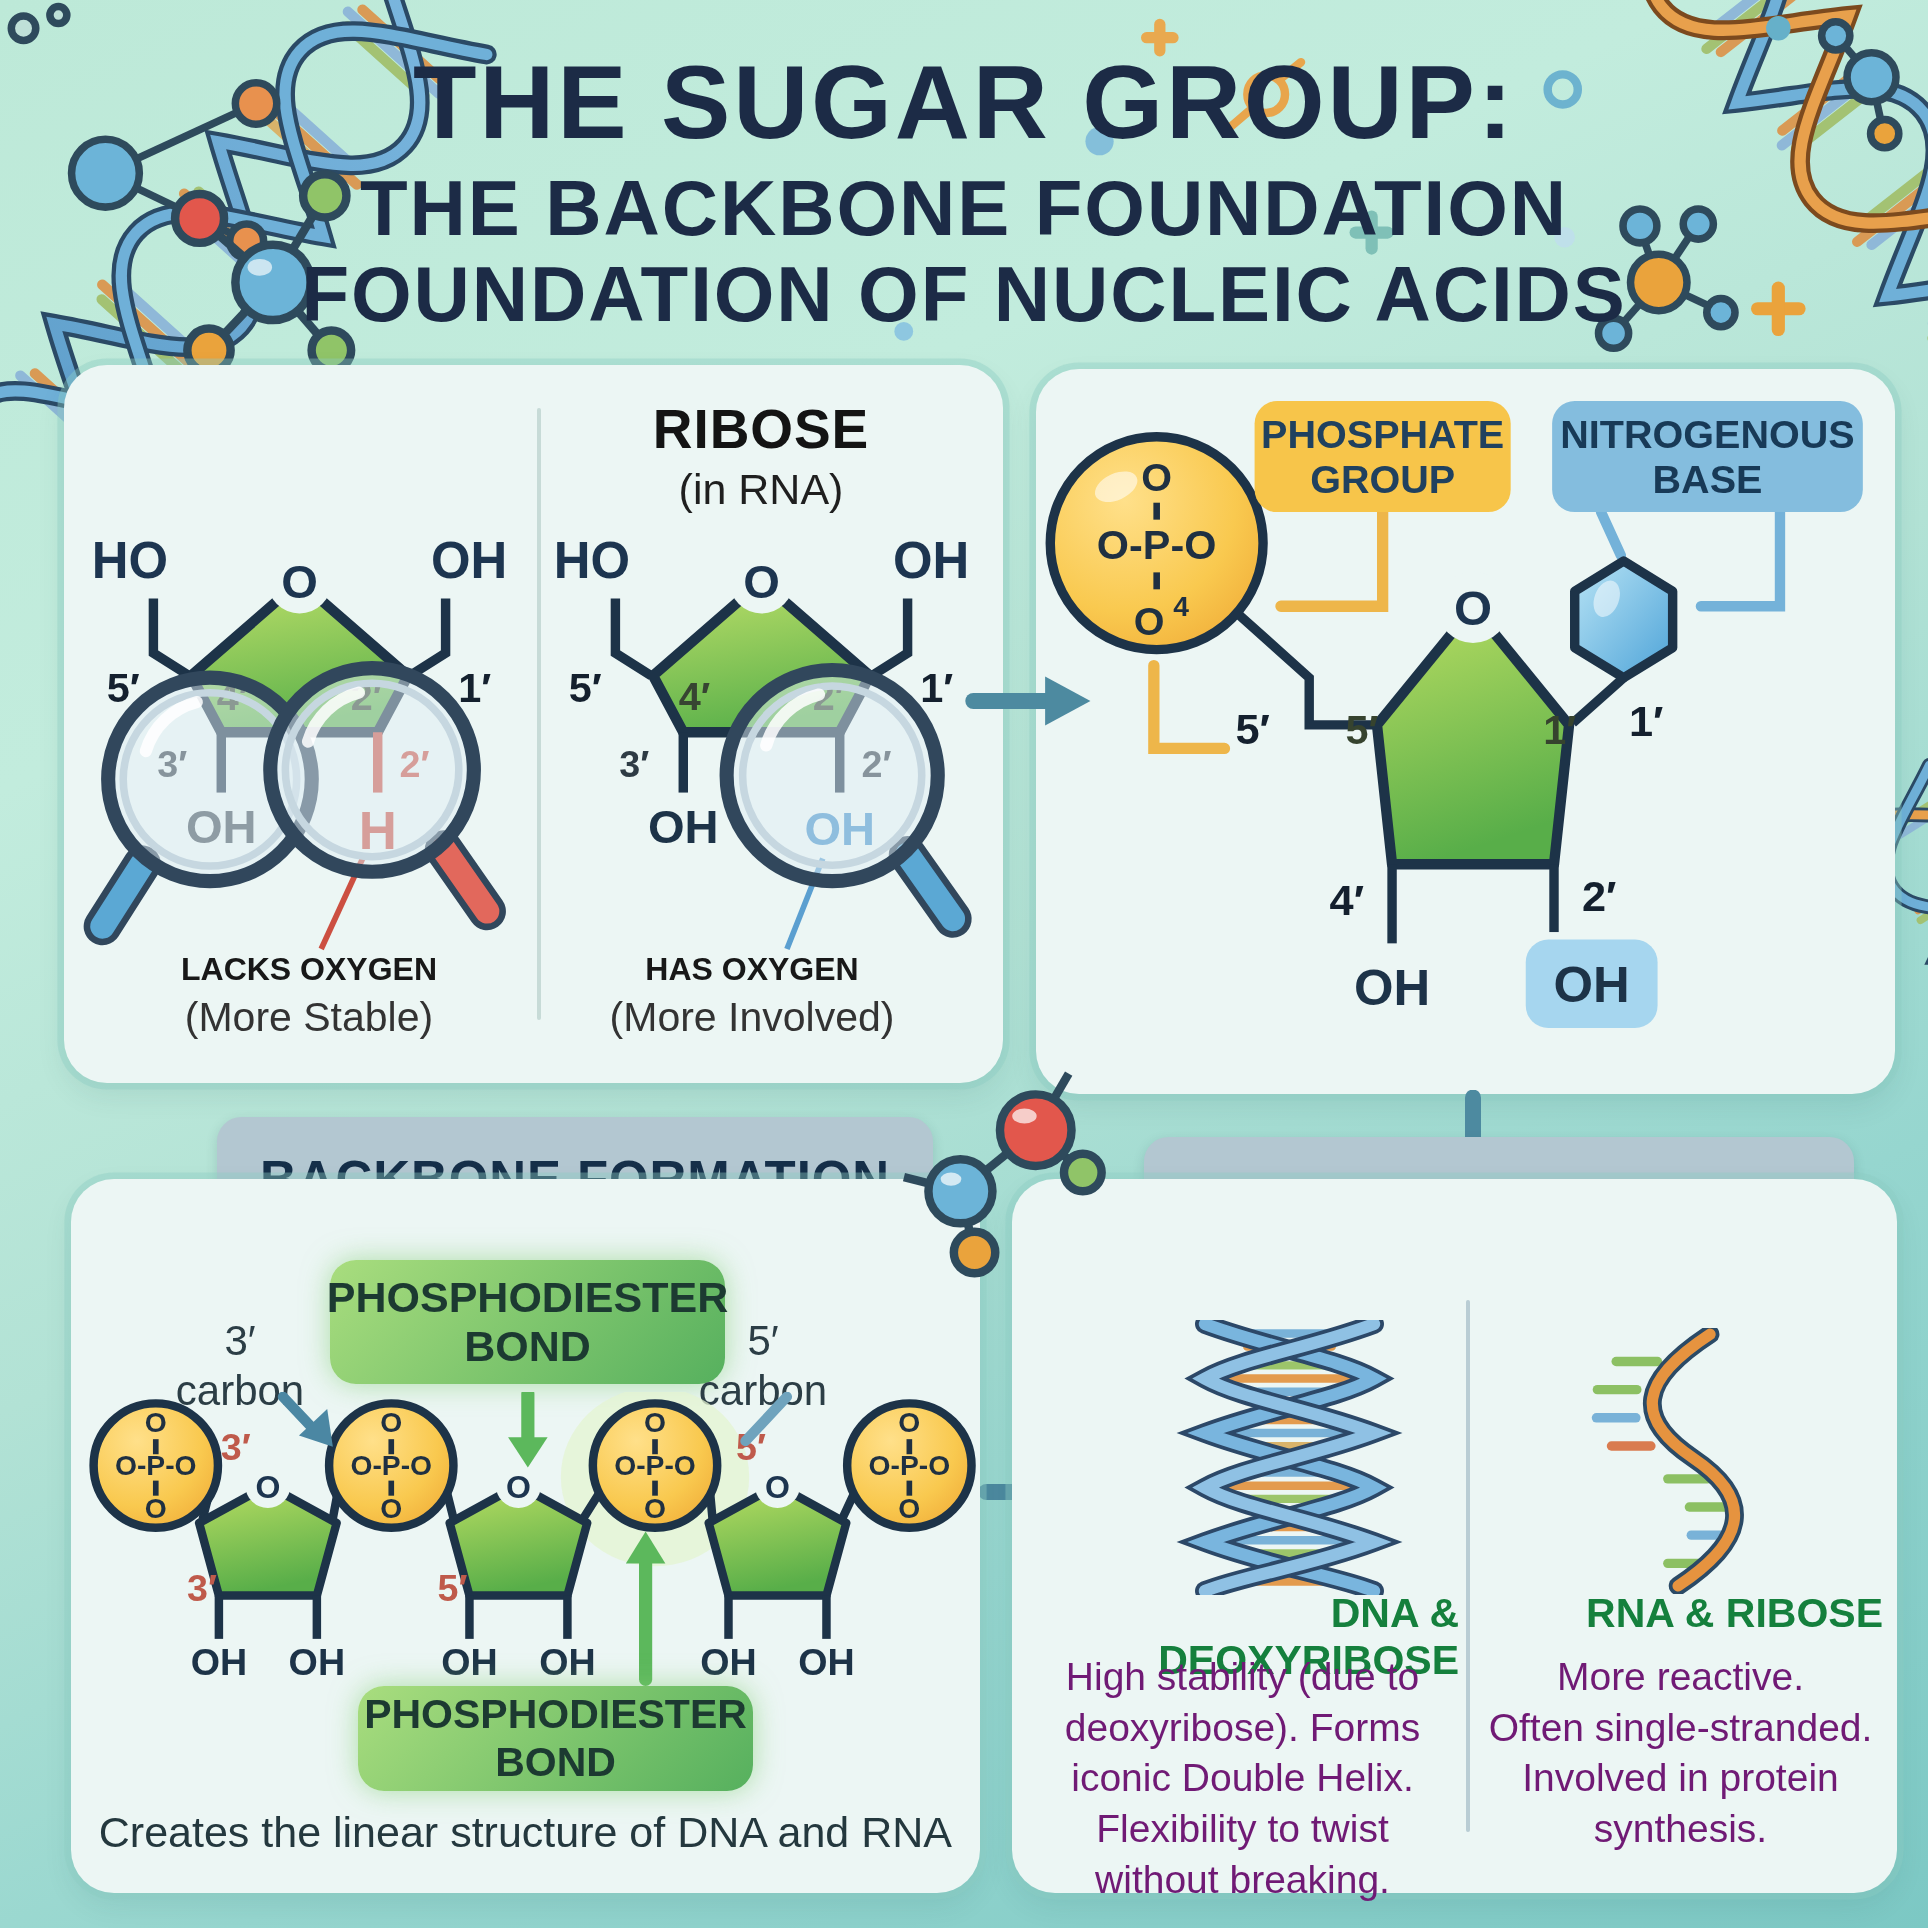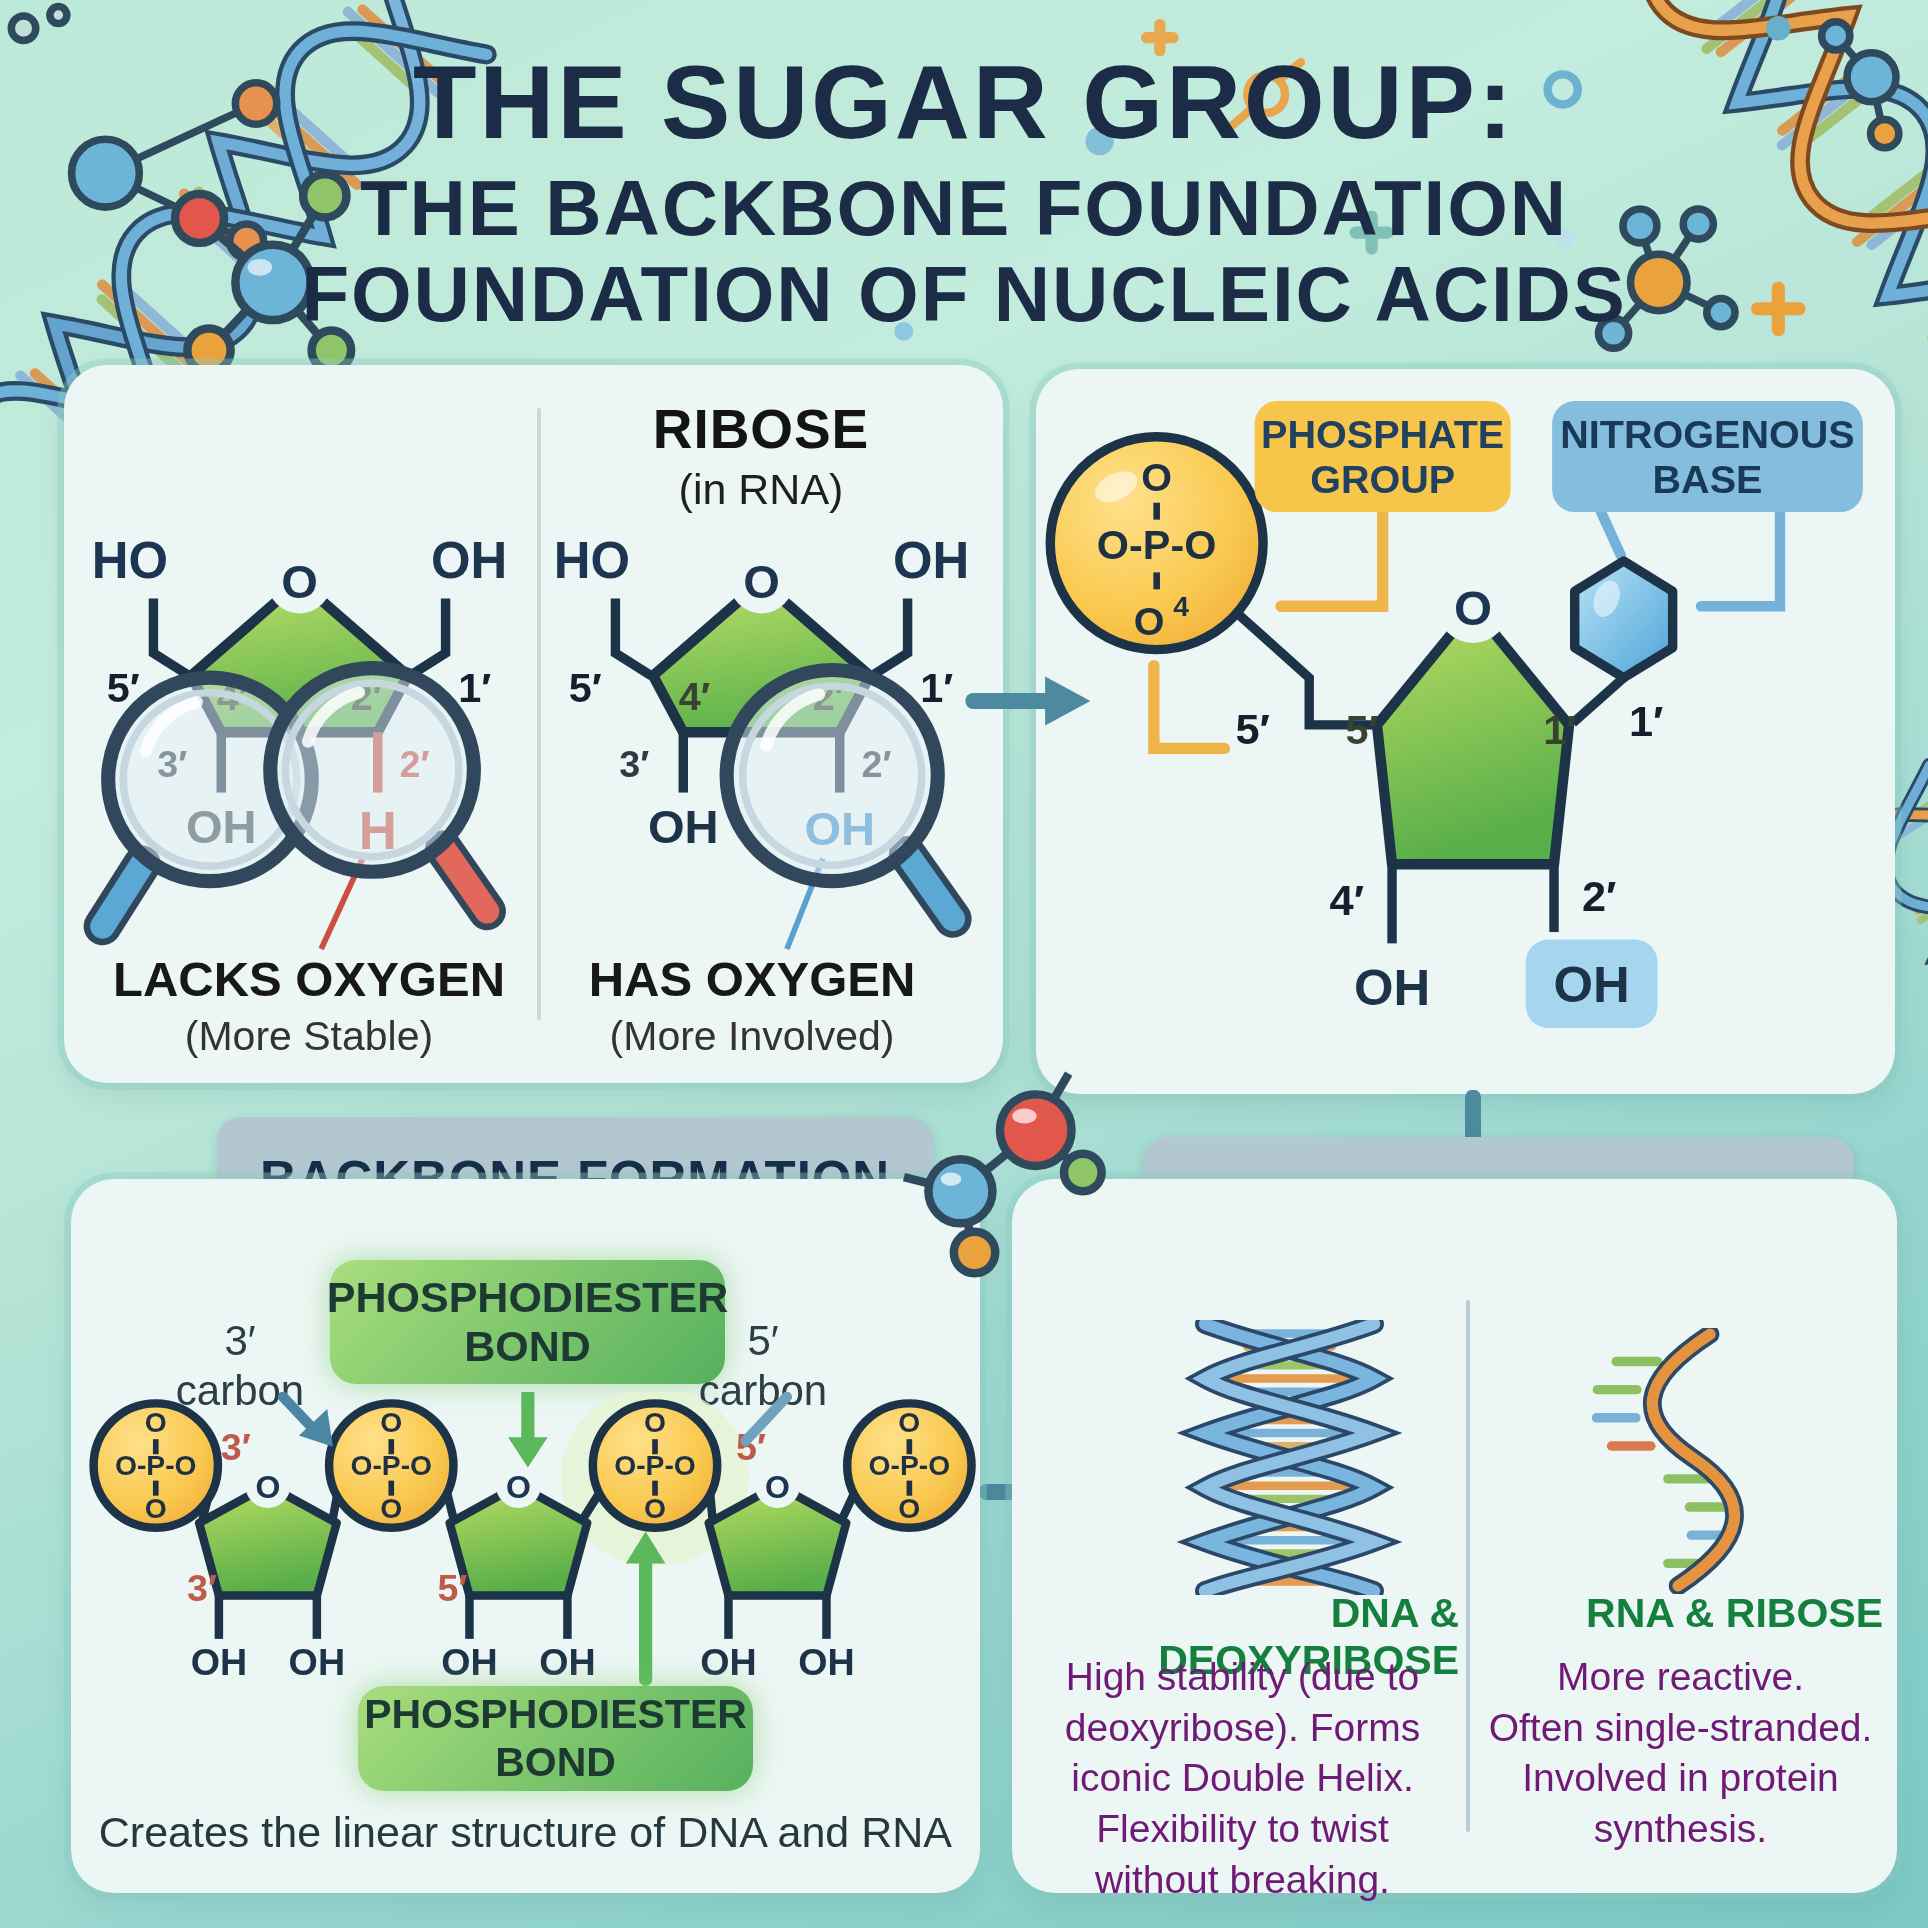--- a/index.html
+++ b/index.html
@@ -11,21 +11,21 @@
   .panel{position:absolute;background:#ecf6f4;border-radius:43px;
     box-shadow:0 0 0 6.6px rgba(140,205,195,.40), 0 11.3px 28px rgba(30,80,80,.10);}
   .title{left:0;right:0;top:47px;text-align:center;color:#1c2b46;font-weight:700;line-height:1.06;}
   .title .t1{font-size:104px;letter-spacing:2.8px;}
   .title .t2{font-size:78px;letter-spacing:1.9px;margin-top:9.4px;}
   .title .t3{font-size:78px;letter-spacing:1.9px;margin-top:3.8px;}
   .colhead{position:absolute;text-align:center;color:#141414;}
   .colhead .nm{font-size:55px;font-weight:700;letter-spacing:0.9px;}
   .colhead .ctx{font-size:43px;font-weight:400;color:#1f1f1f;margin-top:3.8px;}
   .callout{position:absolute;text-align:center;}
-  .callout .c1{font-size:49px;font-weight:700;color:#181818;}
+  .callout .c1{font-size:32px;font-weight:700;color:#181818;}
   .callout .c2{font-size:41px;font-weight:400;color:#333;margin-top:5.6px;}
   .divider-v{position:absolute;background:#c7dbd7;width:3.8px;border-radius:1.9px;}
   .pill{position:absolute;background:#b3c7d1;border-radius:24.5px;color:#152f49;font-weight:700;
     font-size:51px;letter-spacing:0.9px;padding:33px 43px;box-shadow:0 4.7px 11.3px rgba(40,75,85,.18);}
   .gbox{position:absolute;border-radius:26px;background:linear-gradient(135deg,#a9dd7e,#56b05e);
     color:#1c3a31;font-weight:700;text-align:center;white-space:pre-line;line-height:1.15;
     display:flex;align-items:center;justify-content:center;box-shadow:0 0 28px rgba(130,205,115,.6);}
   .g1{font-size:43px;} .g2{font-size:41px;}
   .carbon{position:absolute;text-align:center;font-size:42px;color:#2c3e46;white-space:pre-line;
     line-height:1.2;font-weight:500;}

